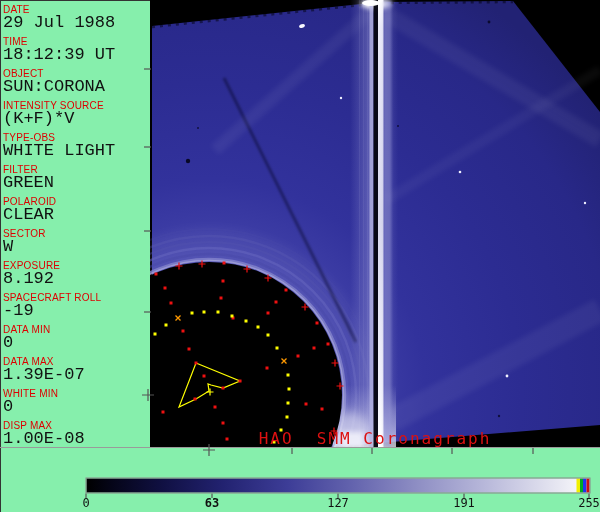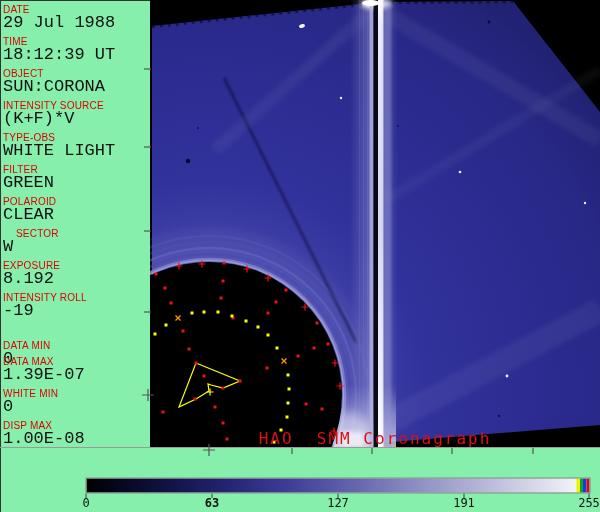--- a/index.html
+++ b/index.html
@@ -247,32 +247,32 @@
         </div>
         <div class="field" style="top: 164px;">
           <div class="f-label" style="color: rgb(221, 0, 0);">FILTER</div>
           <div class="f-value" style="color: rgb(17, 17, 17);">GREEN</div>
         </div>
         <div class="field" style="top: 196px;">
           <div class="f-label" style="color: rgb(221, 0, 0);">POLAROID</div>
           <div class="f-value" style="color: rgb(17, 17, 17);">CLEAR</div>
         </div>
         <div class="field" style="top: 228px;">
-          <div class="f-label" style="color: rgb(221, 0, 0); margin-left: 13px;">SECTOR</div>
+          <div class="f-label" style="color: rgb(221, 0, 0);">SECTOR</div>
           <div class="f-value" style="color: rgb(17, 17, 17);">W</div>
         </div>
         <div class="field" style="top: 260px;">
           <div class="f-label" style="color: rgb(221, 0, 0);">EXPOSURE</div>
           <div class="f-value" style="color: rgb(17, 17, 17);">8.192</div>
         </div>
         <div class="field" style="top: 292px;">
-          <div class="f-label" style="color: rgb(221, 0, 0);">INTENSITY ROLL</div>
+          <div class="f-label" style="color: rgb(221, 0, 0);">SPACECRAFT ROLL</div>
           <div class="f-value" style="color: rgb(17, 17, 17);">-19</div>
         </div>
-        <div class="field" style="top: 340px;">
+        <div class="field" style="top: 324px;">
           <div class="f-label" style="color: rgb(221, 0, 0);">DATA MIN</div>
           <div class="f-value" style="color: rgb(17, 17, 17);">0</div>
         </div>
         <div class="field" style="top: 356px;">
           <div class="f-label" style="color: rgb(221, 0, 0);">DATA MAX</div>
           <div class="f-value" style="color: rgb(17, 17, 17);">1.39E-07</div>
         </div>
         <div class="field" style="top: 388px;">
           <div class="f-label" style="color: rgb(221, 0, 0);">WHITE MIN</div>
           <div class="f-value" style="color: rgb(17, 17, 17);">0</div>

